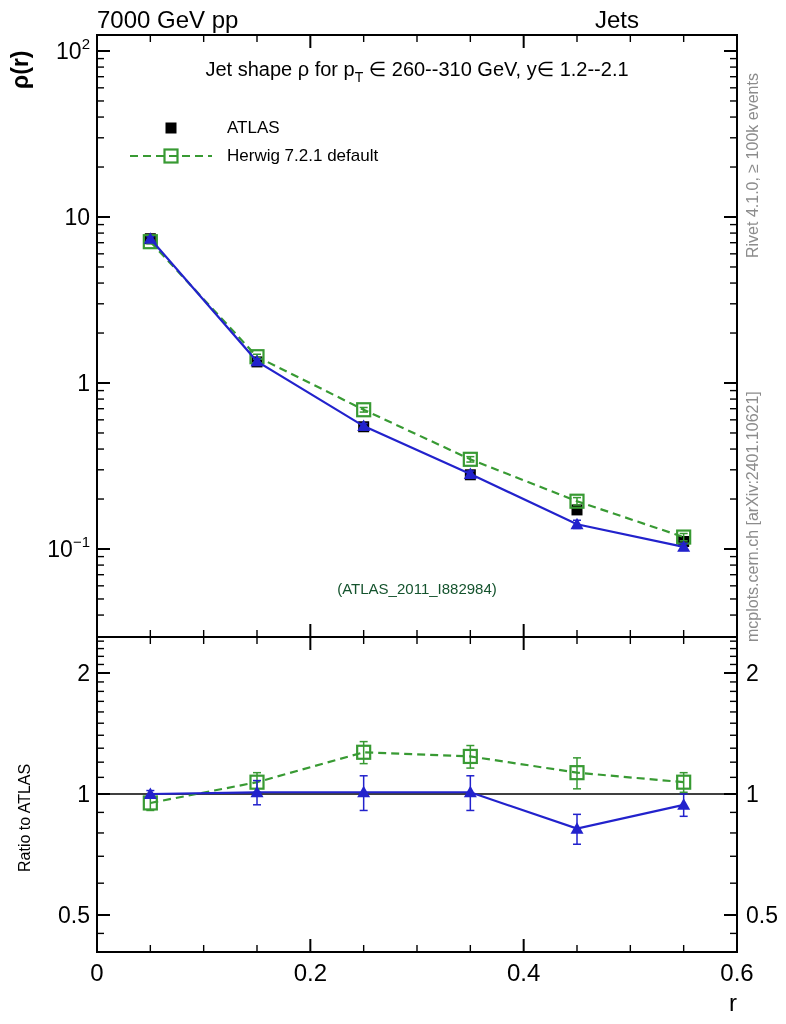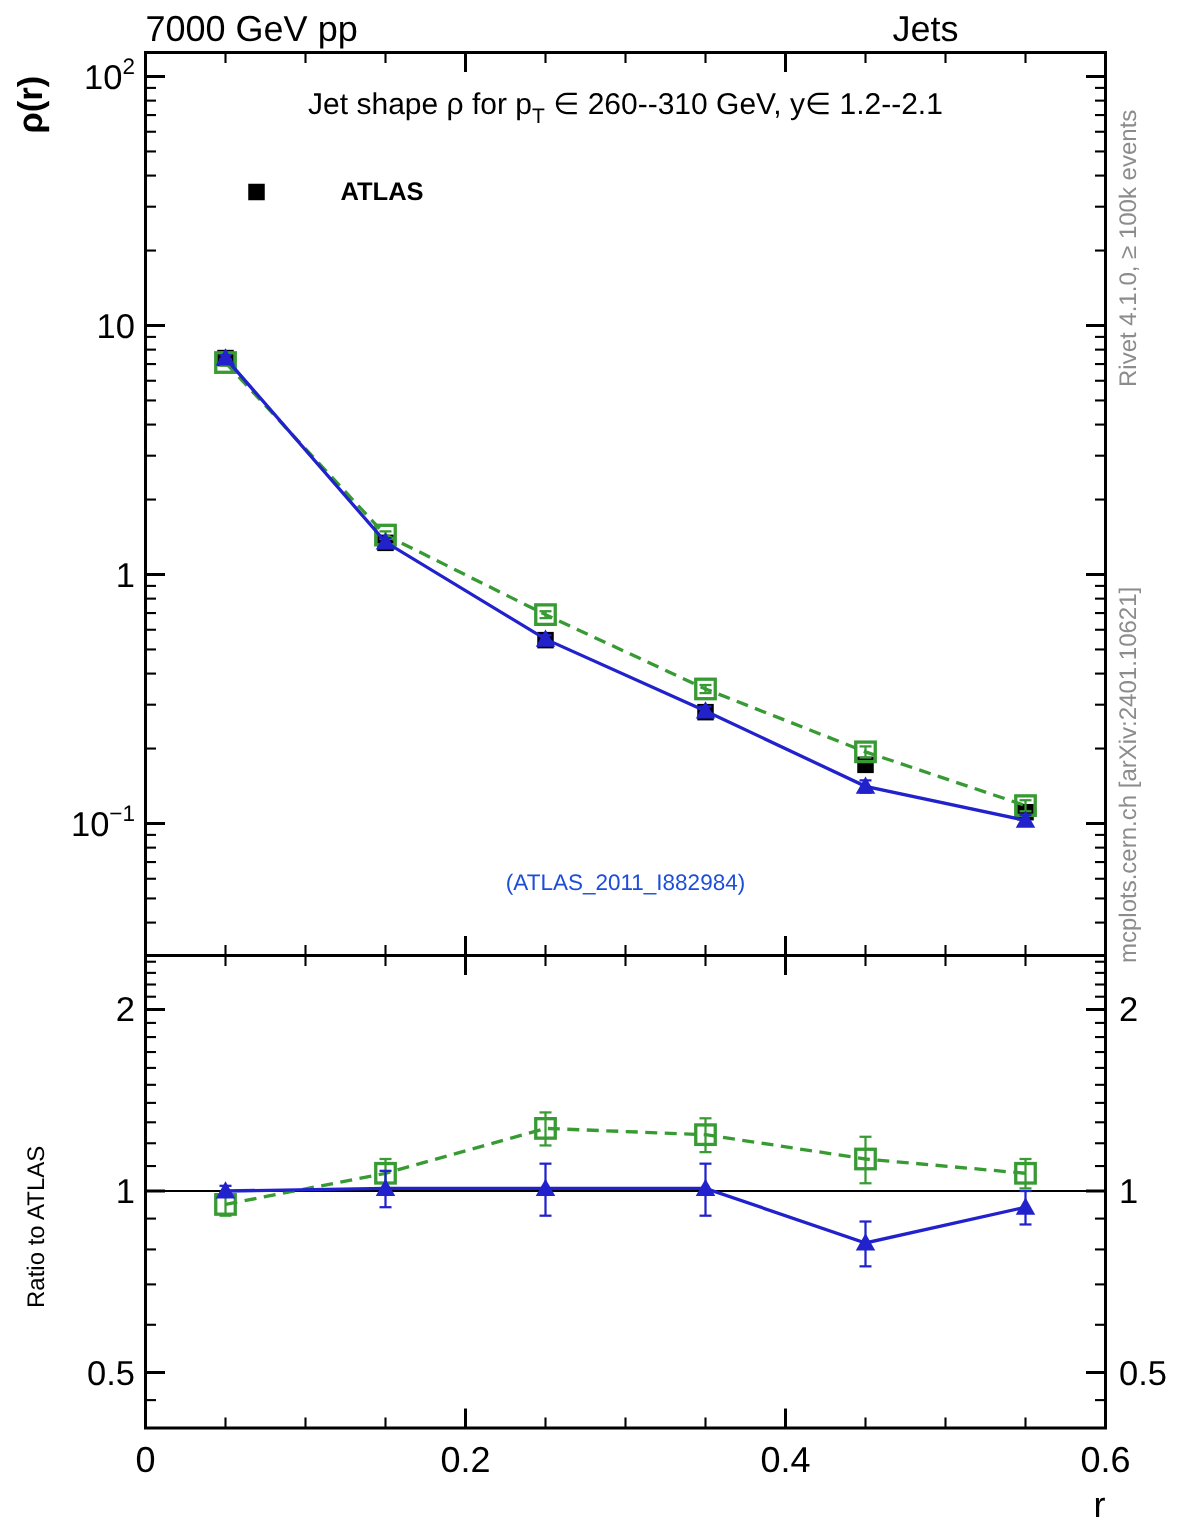--- a/index.html
+++ b/index.html
@@ -7,22 +7,22 @@
        font-family:"Liberation Sans", sans-serif;color:#000;overflow:hidden;}
   #plot-svg{position:absolute;left:0;top:0;}
   .abs{position:absolute;white-space:nowrap;}
   .rot{position:absolute;transform:rotate(-90deg);transform-origin:0 0;white-space:nowrap;}
   .hdr{font-size:24px;}
   .title{font-size:20px;text-align:center;}
   .title .sub{font-size:14px;vertical-align:-6px;}
   .ylab-main{font-size:23px;font-weight:bold;}
   .ylab-ratio{font-size:16px;}
   .side{font-size:16px;color:#8c8c8c;}
-  .watermark{font-size:15px;color:#1d4ed8;text-align:center;}
-  .legend{display:flex;flex-direction:column;font-weight:bold;}
+  .watermark{font-size:15px;color:#14532d;text-align:center;}
+  .legend{display:flex;flex-direction:column;}
   .legend-row{display:flex;align-items:center;height:28px;}
   .legend-label{font-size:17px;margin-left:13px;}
 </style>
 </head>
 <body>
 <div id="app">
 
   <svg id="plot-svg" width="786" height="1024">
       <g>
         <rect x="97" y="35" width="640" height="602" fill="none" stroke="#000" stroke-width="2"></rect>
@@ -366,15 +366,22 @@
 
   <div class="abs watermark" style="left:97px;top:580px;width:640px;">(ATLAS_2011_I882984)</div>
 
   <div class="abs legend" style="left:128px;top:114px;" id="legend">
       <div class="legend-row">
         <svg width="86" height="22">
           <rect x="37.5" y="5.5" width="11" height="11" fill="#000000"></rect>
         </svg>
         <span class="legend-label">ATLAS</span>
       </div>
+      <div class="legend-row">
+        <svg width="86" height="22">
+          <line x1="2" x2="84" y1="11" y2="11" stroke="#389a33" stroke-width="2.2" stroke-dasharray="8,5"></line>
+          <rect x="36.5" y="4.5" width="13" height="13" fill="none" stroke="#389a33" stroke-width="2.2"></rect>
+        </svg>
+        <span class="legend-label">Herwig 7.2.1 default</span>
+      </div>
     </div>
 
 </div>
 
 </body></html>

